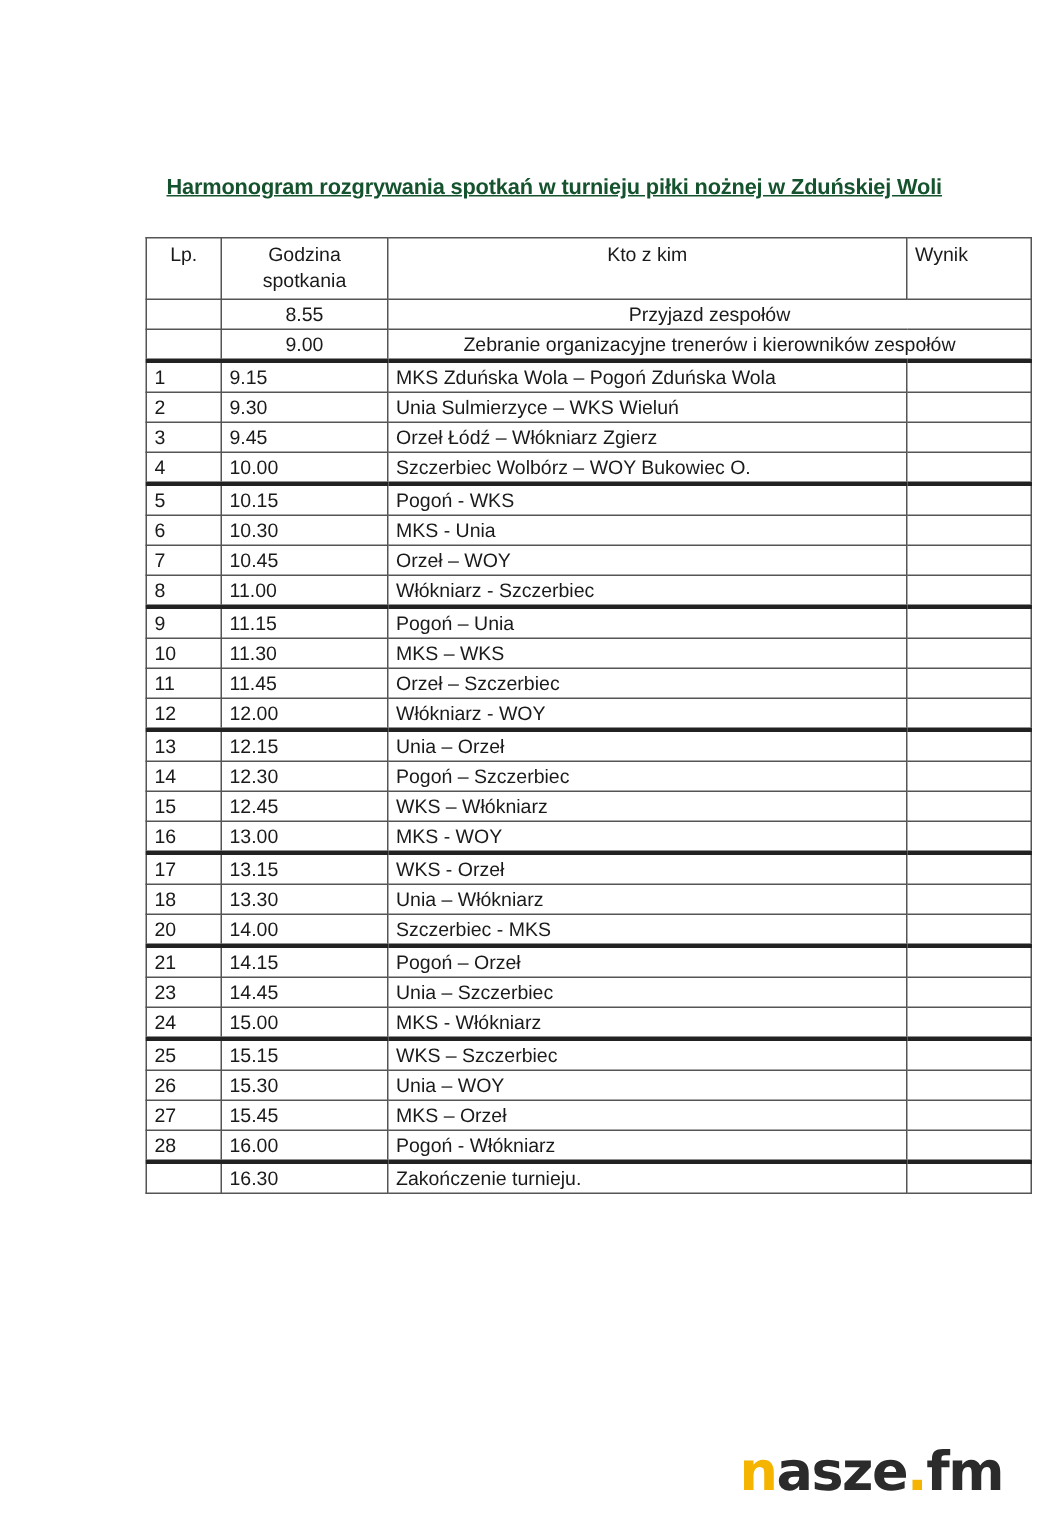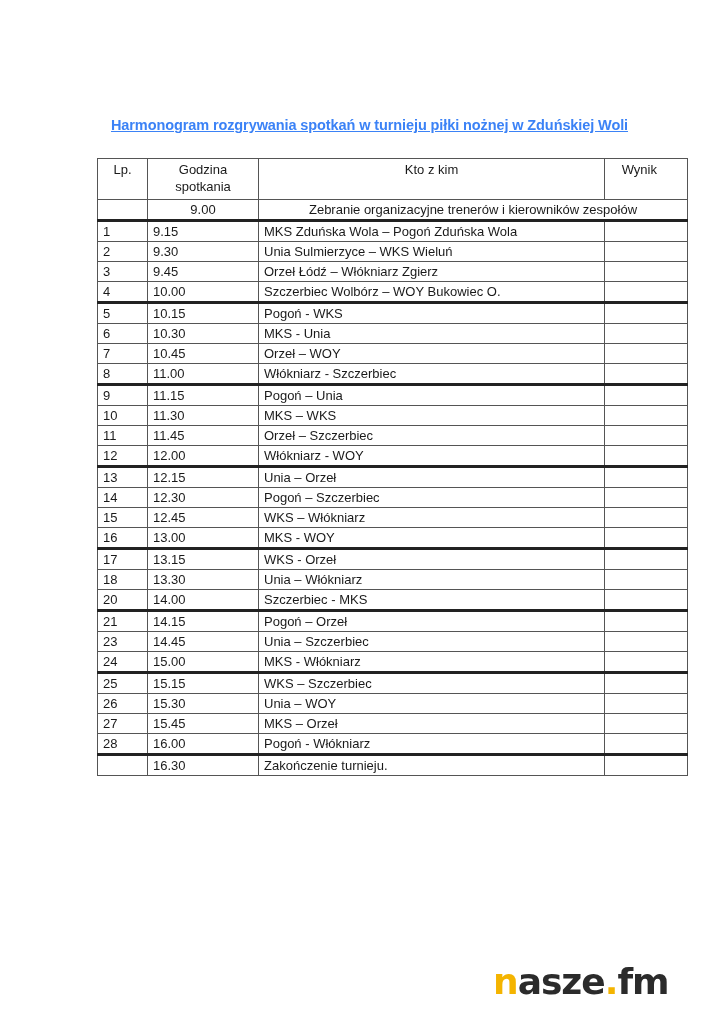--- a/index.html
+++ b/index.html
@@ -3,36 +3,36 @@
 <meta charset="utf-8">
 <style>
   html, body { margin: 0; padding: 0; }
   body {
     width: 703px; height: 1018px; background: #ffffff; position: relative;
     font-family: "Liberation Sans", sans-serif; color: #1a1a1a; overflow: hidden;
   }
   .title {
     position: absolute; left: 0; width: 703px; top: 117px; text-align: center;
     font-weight: bold; font-size: 14.5px; text-decoration: underline; letter-spacing: -0.1px;
-    padding-left: 36px; box-sizing: border-box; color: #3b82f6;
+    padding-left: 36px; box-sizing: border-box; color: #14532d;
   }
   table.sched {
     position: absolute; left: 97px; top: 158px; width: 590px;
     border-collapse: collapse; table-layout: fixed; font-size: 13px;
   }
   table.sched col.c1 { width: 50px; }
   table.sched col.c2 { width: 111px; }
   table.sched col.c3 { width: 346px; }
   table.sched col.c4 { width: 83px; }
   table.sched td, table.sched th {
     border: 1px solid #555; padding: 0 5px; height: 19px; line-height: 19px;
     white-space: nowrap; overflow: hidden; font-weight: normal; vertical-align: top;
   }
   table.sched th { text-align: center; height: 38px; line-height: 17px; padding-top: 2px; margin-top: 36px; }
-  table.sched th.wyn { text-align: right; padding-right: 30px; }
+  table.sched th.wyn { text-align: left; padding-right: 30px; }
   .center { text-align: center; }
   tr.grp-start td { border-top: 3px solid #222; }
   .logo {
     position: absolute; left: 493px; top: 957px; font-family: "DejaVu Sans", sans-serif;
     font-weight: bold; font-size: 36px; letter-spacing: -1px; line-height: 50px;
   }
   .logo .n { color: #f4b400; }
   .logo .rest { color: #2b2b2b; }
   .logo .dot { color: #f4b400; }
 </style>
@@ -55,20 +55,25 @@
         <span>Godzina</span><br>
         <span>spotkania</span>
       </th>
       <th>Kto z kim</th>
       <th class="wyn">Wynik</th>
     </tr>
   </thead>
   <tbody id="tbody">
     <tr>
       <td></td>
+      <td class="center">8.55</td>
+      <td class="center" colspan="2">Przyjazd zespołów</td>
+    </tr>
+    <tr>
+      <td></td>
       <td class="center">9.00</td>
       <td class="center" colspan="2">Zebranie organizacyjne trenerów i kierowników zespołów</td>
     </tr>
   <tr class="grp-start">
         <td>1</td>
         <td>9.15</td>
         <td>MKS Zduńska Wola – Pogoń Zduńska Wola</td>
         <td></td>
       </tr>
       <tr>

